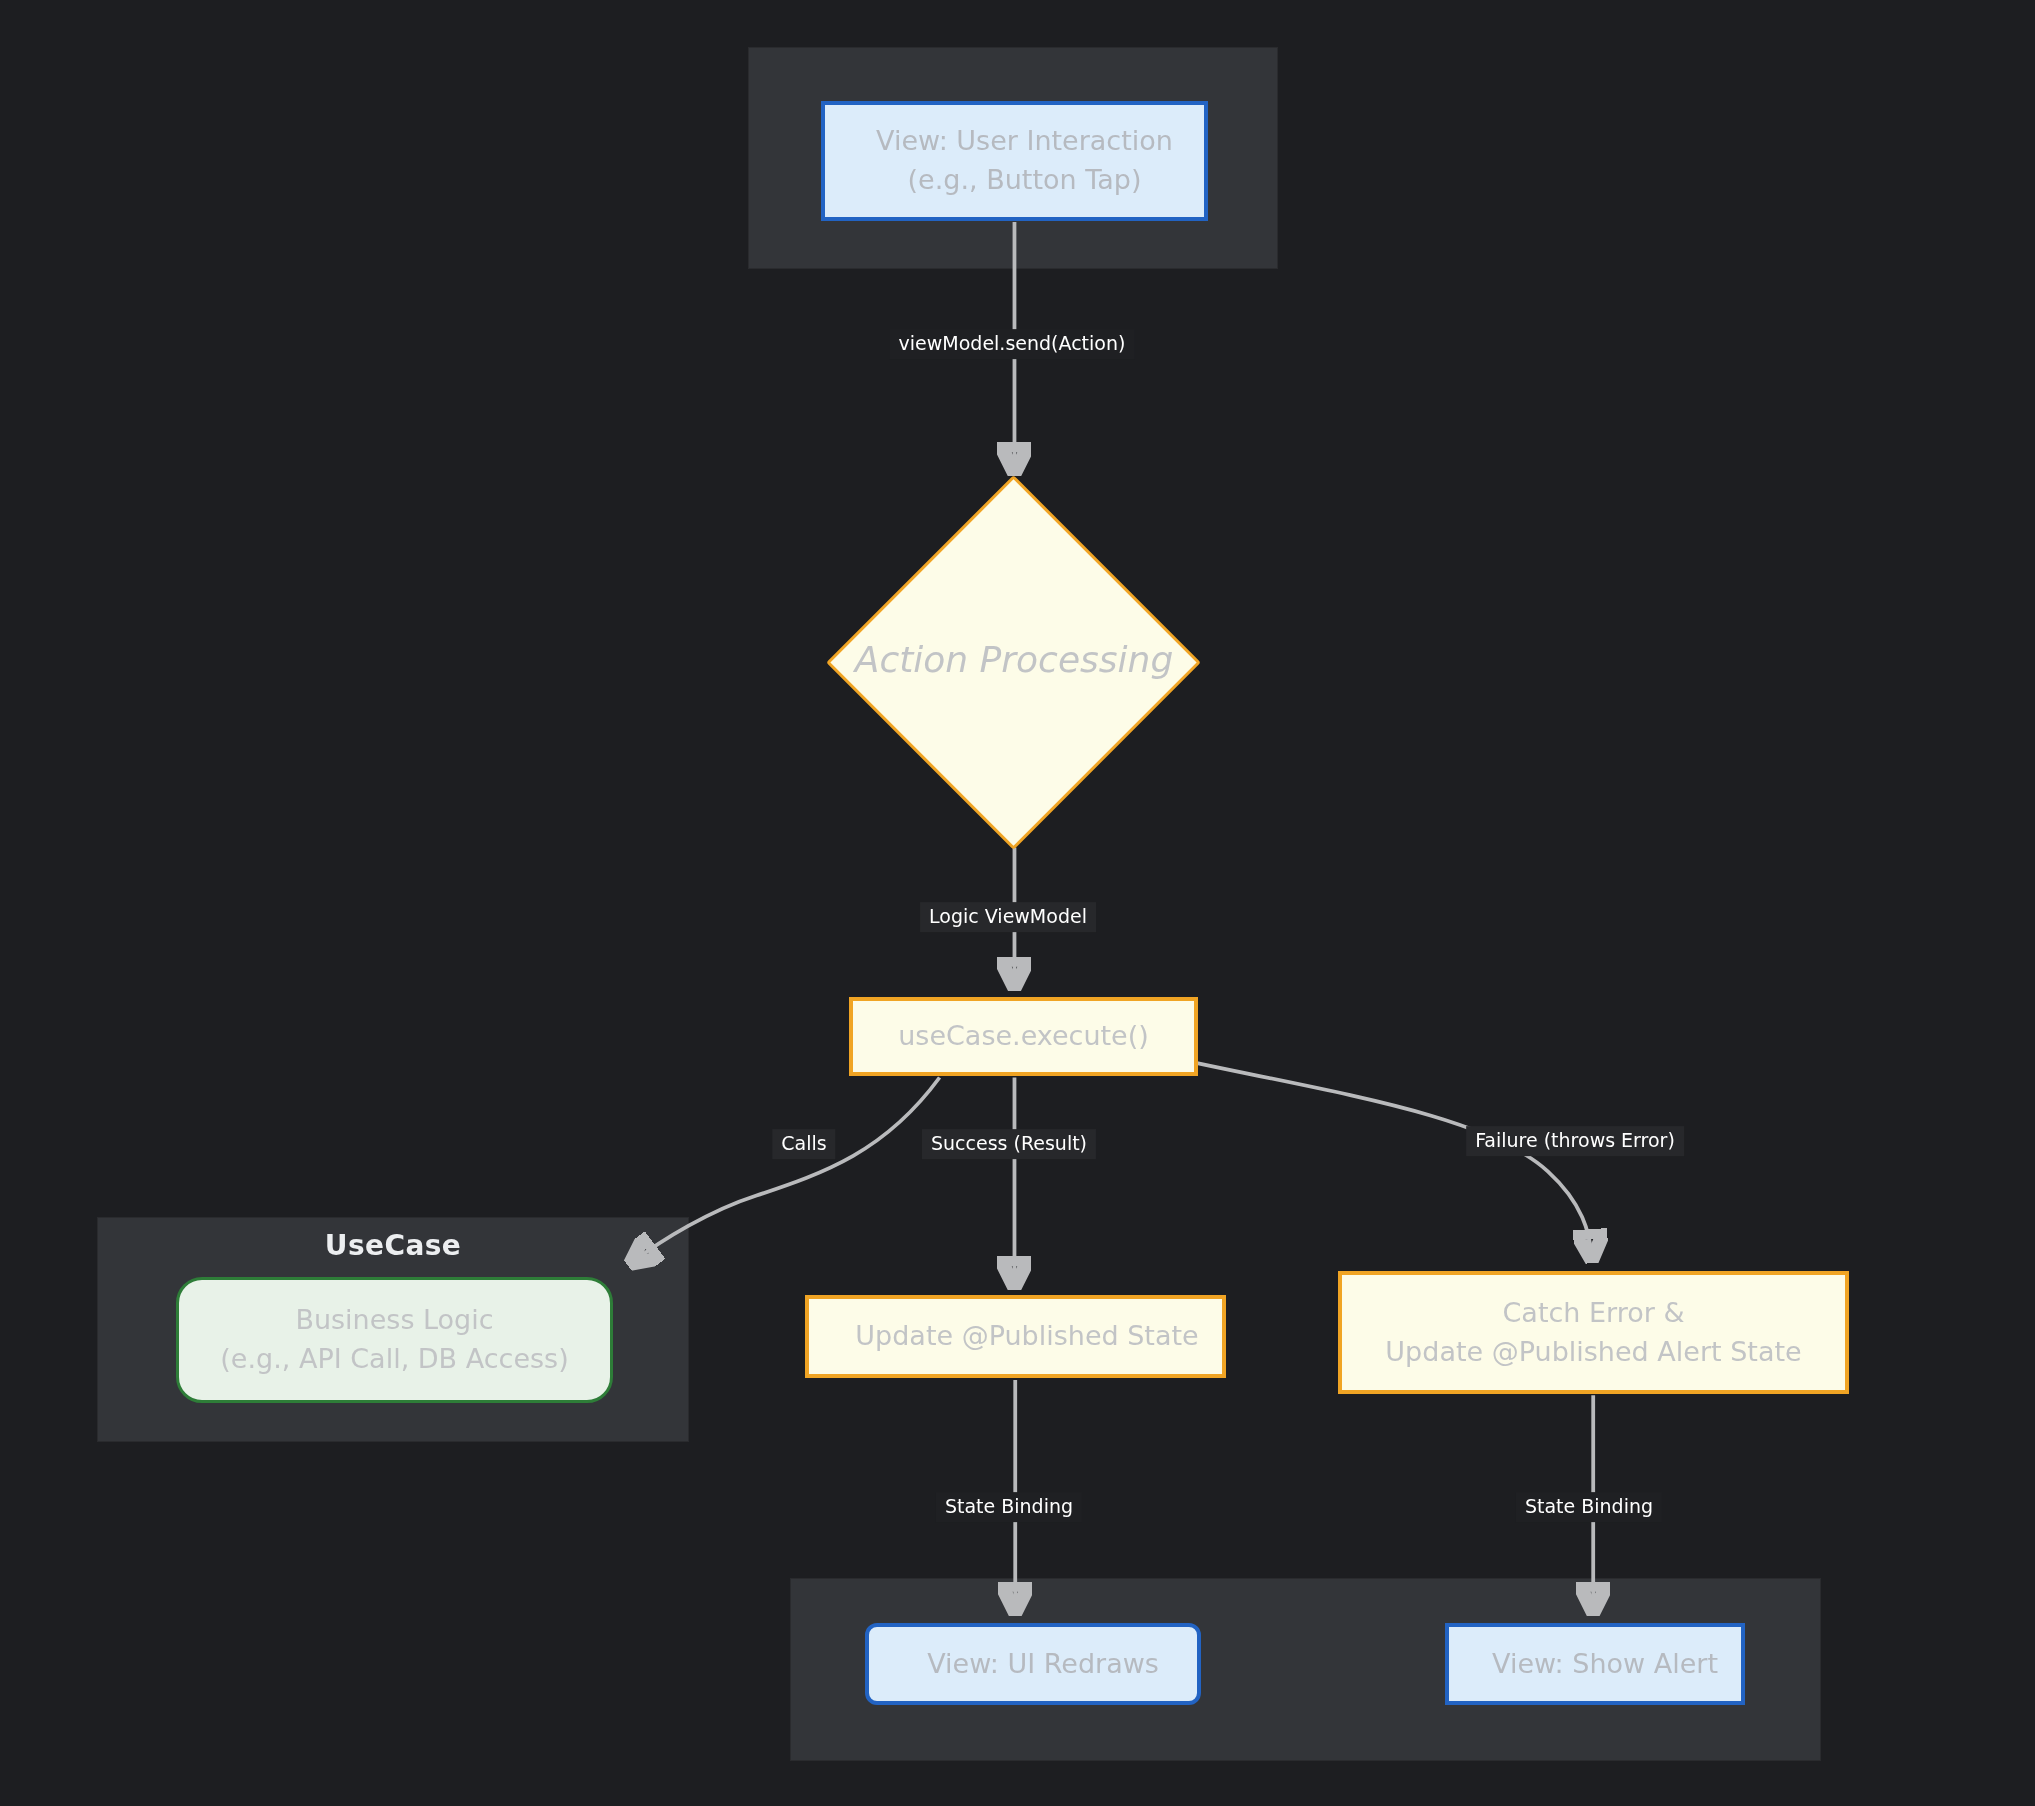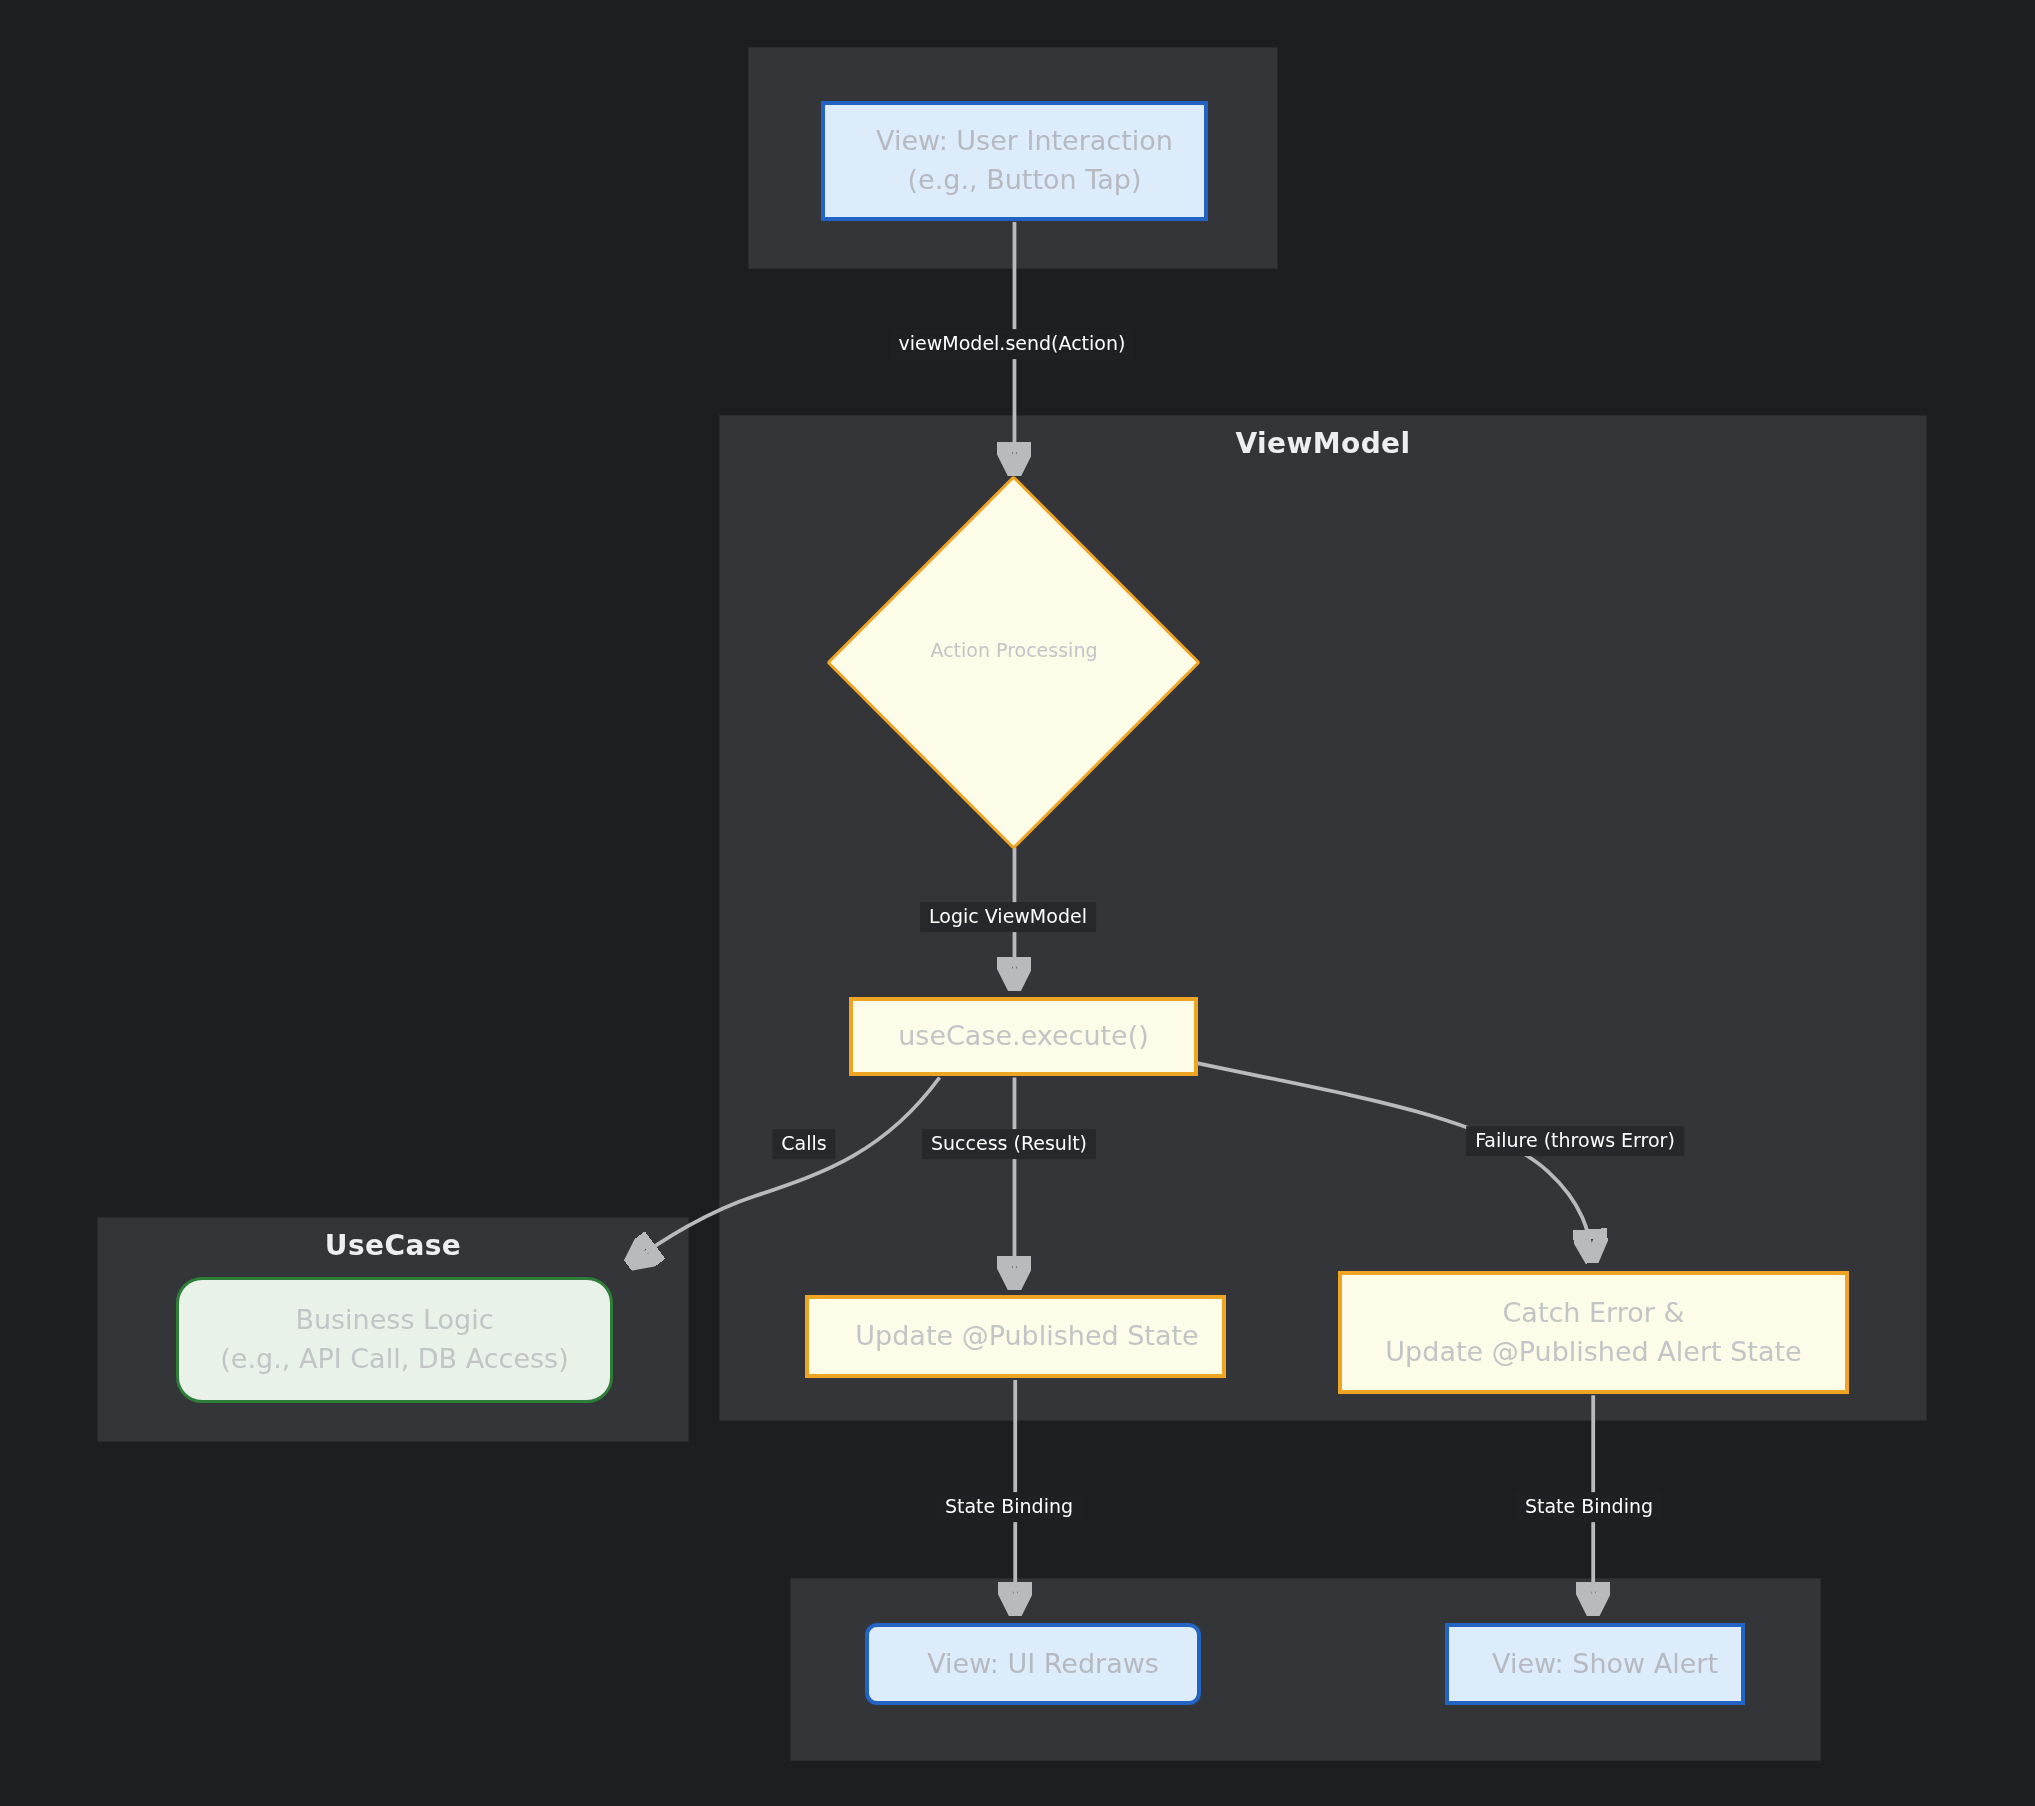--- a/index.html
+++ b/index.html
@@ -27,40 +27,37 @@
   .node.cream{background:#fdfce8;border:4.5px solid #f0a424;}
   .node.green{background:#e8f2e8;border:3.8px solid #2e7d38;}
   
   .diamond-shape{
     position:absolute;width:265px;height:265px;left:881px;top:530px;
     background:#fdfce8;border:3.8px solid #f0a424;transform:rotate(45deg);
     box-sizing:border-box;z-index:3;border-radius:3px;
   }
   .diamond-label{
     position:absolute;left:825px;top:639px;width:378px;text-align:center;
-    font-size:19px;color:#c2c4c6;z-index:4;
+    font-size:36px;color:#c2c4c6;z-index:4;font-style:italic;
   }
   
   .edge-label{
     position:absolute;transform:translate(-50%,-50%);
     background:#27282b;color:#ffffff;font-size:19px;line-height:1.25;
     padding:3px 9px;white-space:nowrap;z-index:4;
   }
   .edge-label.on-page{background:#1f2023;}
 </style>
 </head>
 <body>
 
 <div class="canvas">
 
   <div class="cluster" style="left:748px;top:47px;width:530px;height:222px;"></div>
 
-  <div class="cluster" style="left:719px;top:415px;width:1208px;height:1006px;">
-    <div class="cluster-title">ViewModel</div>
-  </div>
 
   <div class="cluster" style="left:97px;top:1217px;width:592px;height:225px;">
     <div class="cluster-title">UseCase</div>
   </div>
 
   <div class="cluster" style="left:790px;top:1578px;width:1031px;height:183px;"></div>
 
   <svg class="edges" width="2035" height="1807" viewBox="0 0 2690 2388">
     <defs>
       <marker id="arrow" viewBox="0 0 12 12" refX="10" refY="6" markerWidth="9" markerHeight="9" orient="auto-start-reverse">

